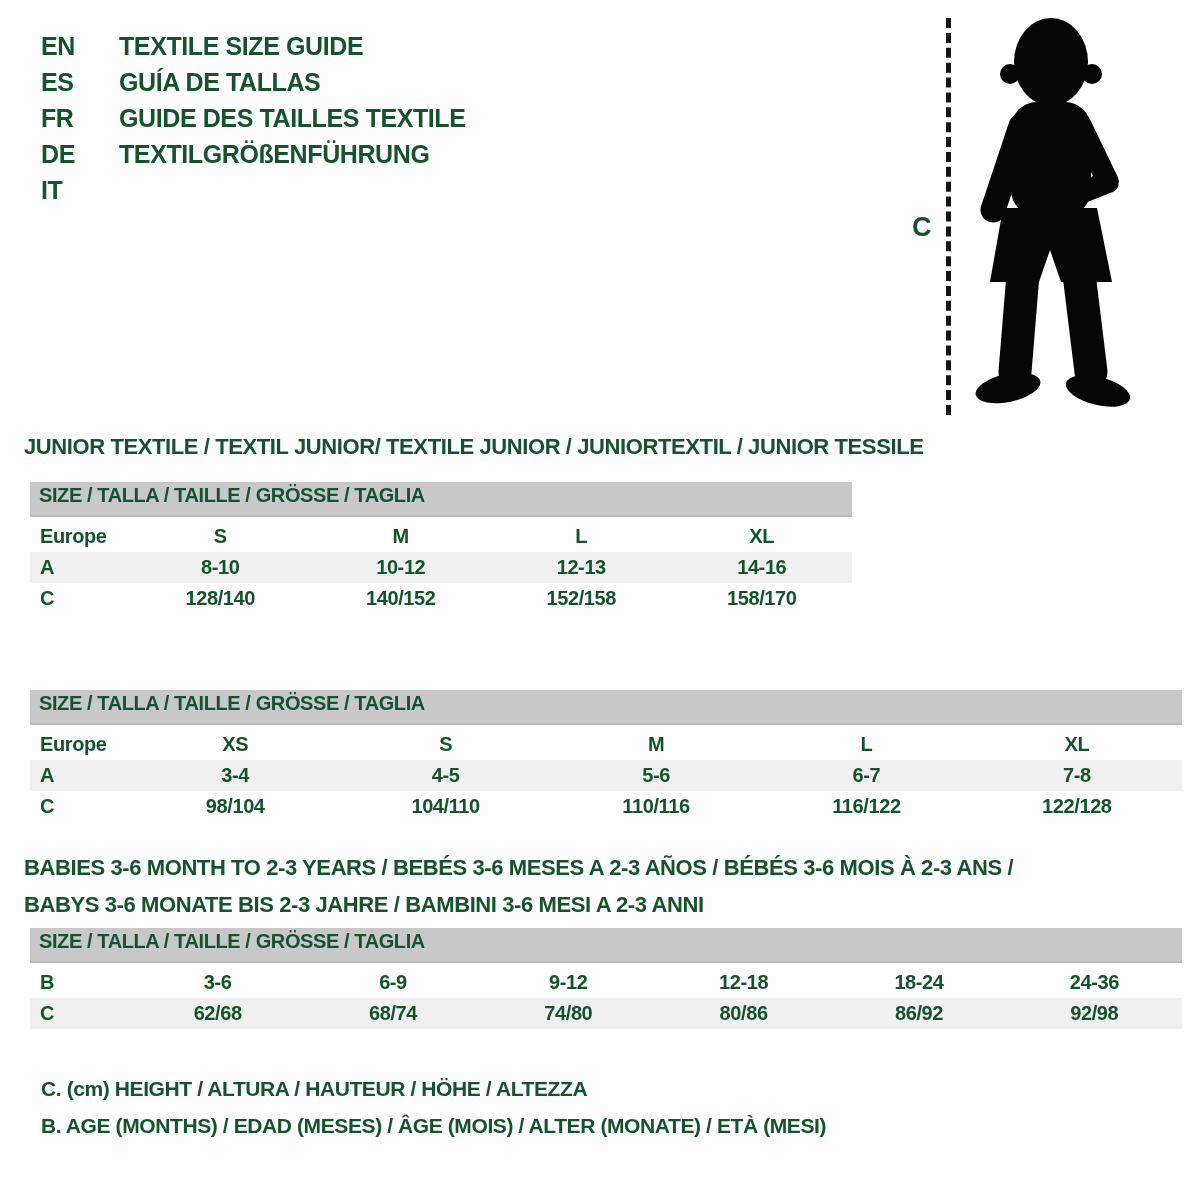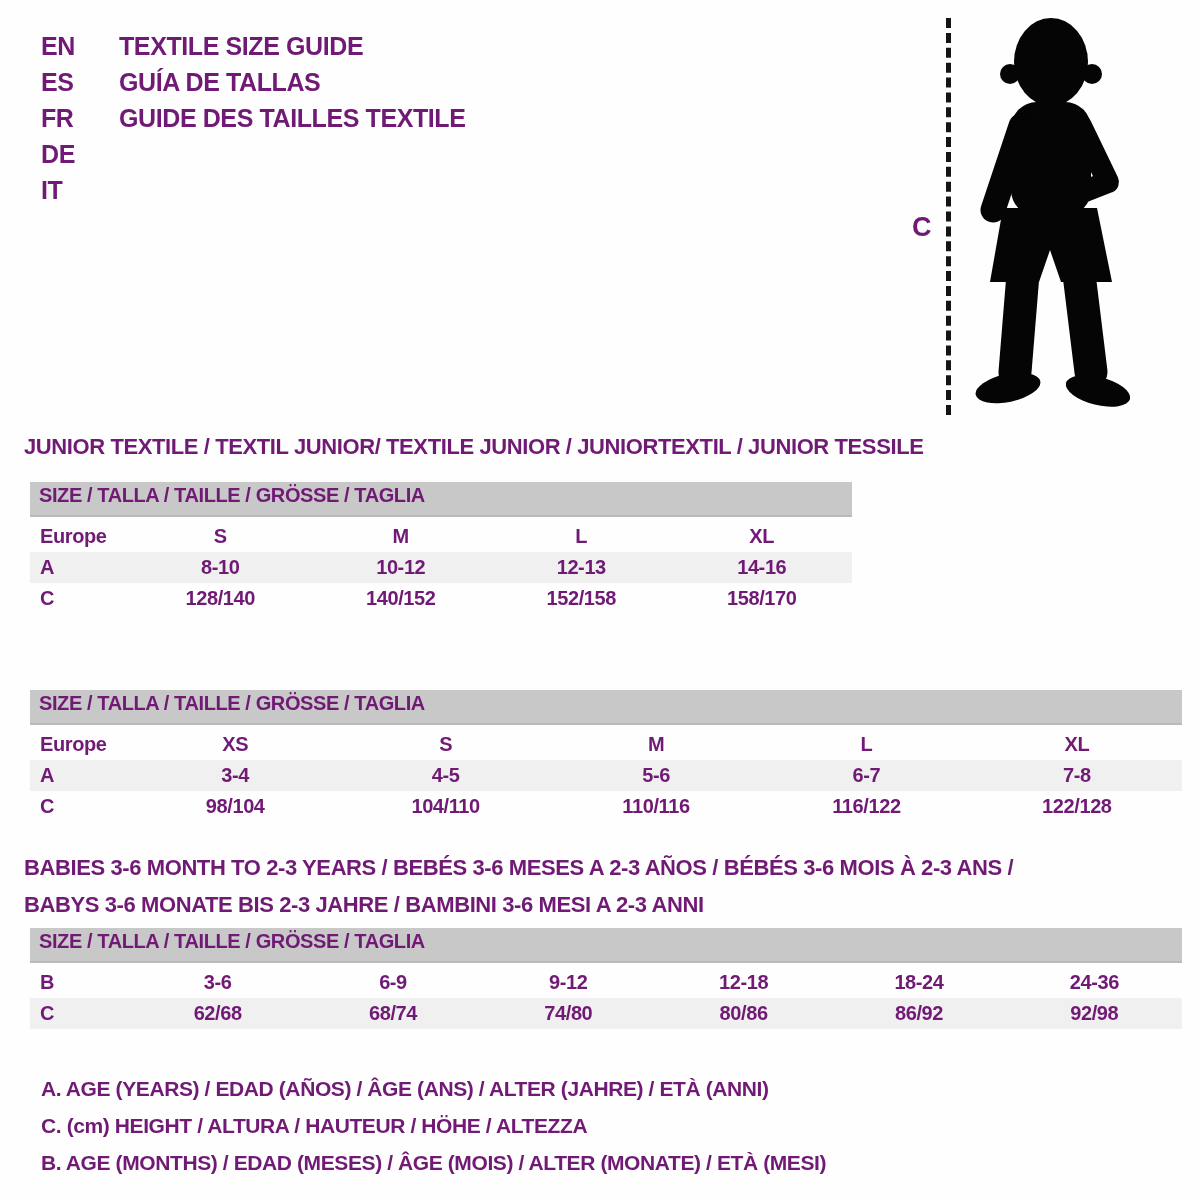--- a/index.html
+++ b/index.html
@@ -1,19 +1,19 @@
 <!DOCTYPE html>
 <html><head>
 <meta charset="utf-8">
 <style>
   * { margin:0; padding:0; box-sizing:border-box; }
   body { background:#ffffff; }
   .page {
     position:relative; width:1200px; height:1200px;
-    background:#fefefe; color:#701a75;
+    background:#fefefe; color:#14532d;
     font-family:"Liberation Sans", sans-serif;
     font-weight:bold; overflow:hidden;
     letter-spacing:-0.4px;
   }
 
   
   .langs { position:absolute; left:41px; top:28px; }
   .lang-row { display:flex; height:36px; align-items:center; }
   .lang-code { width:78px; font-size:25px; }
   .lang-label { font-size:25px; white-space:nowrap; }
@@ -65,20 +65,21 @@
     <div class="lang-row">
       <span class="lang-code">ES</span>
       <span class="lang-label">GUÍA DE TALLAS</span>
     </div>
     <div class="lang-row">
       <span class="lang-code">FR</span>
       <span class="lang-label">GUIDE DES TAILLES TEXTILE</span>
     </div>
     <div class="lang-row">
       <span class="lang-code">DE</span>
+      <span class="lang-label">TEXTILGRÖßENFÜHRUNG</span>
     </div>
     <div class="lang-row">
       <span class="lang-code">IT</span>
     </div>
   </div>
 
   <div class="measure-line"></div>
   <div class="measure-label">C</div>
   <div class="silhouette">
     <svg viewBox="0 0 175 408" width="175" height="412" xmlns="http://www.w3.org/2000/svg">
@@ -172,18 +173,17 @@
       <div class="d">62/68</div>
       <div class="d">68/74</div>
       <div class="d">74/80</div>
       <div class="d">80/86</div>
       <div class="d">86/92</div>
       <div class="d">92/98</div>
     </div>
   </div>
 
   <div class="legend">
-    <div class="legend-line">A. AGE (YEARS) / EDAD (AÑOS) / ÂGE (ANS) / ALTER (JAHRE) / ETÀ (ANNI)</div>
     <div class="legend-line">C. (cm) HEIGHT / ALTURA / HAUTEUR / HÖHE / ALTEZZA</div>
     <div class="legend-line">B. AGE (MONTHS) / EDAD (MESES) / ÂGE (MOIS) / ALTER (MONATE) / ETÀ (MESI)</div>
   </div>
 
 </div>
 
 </body></html>

